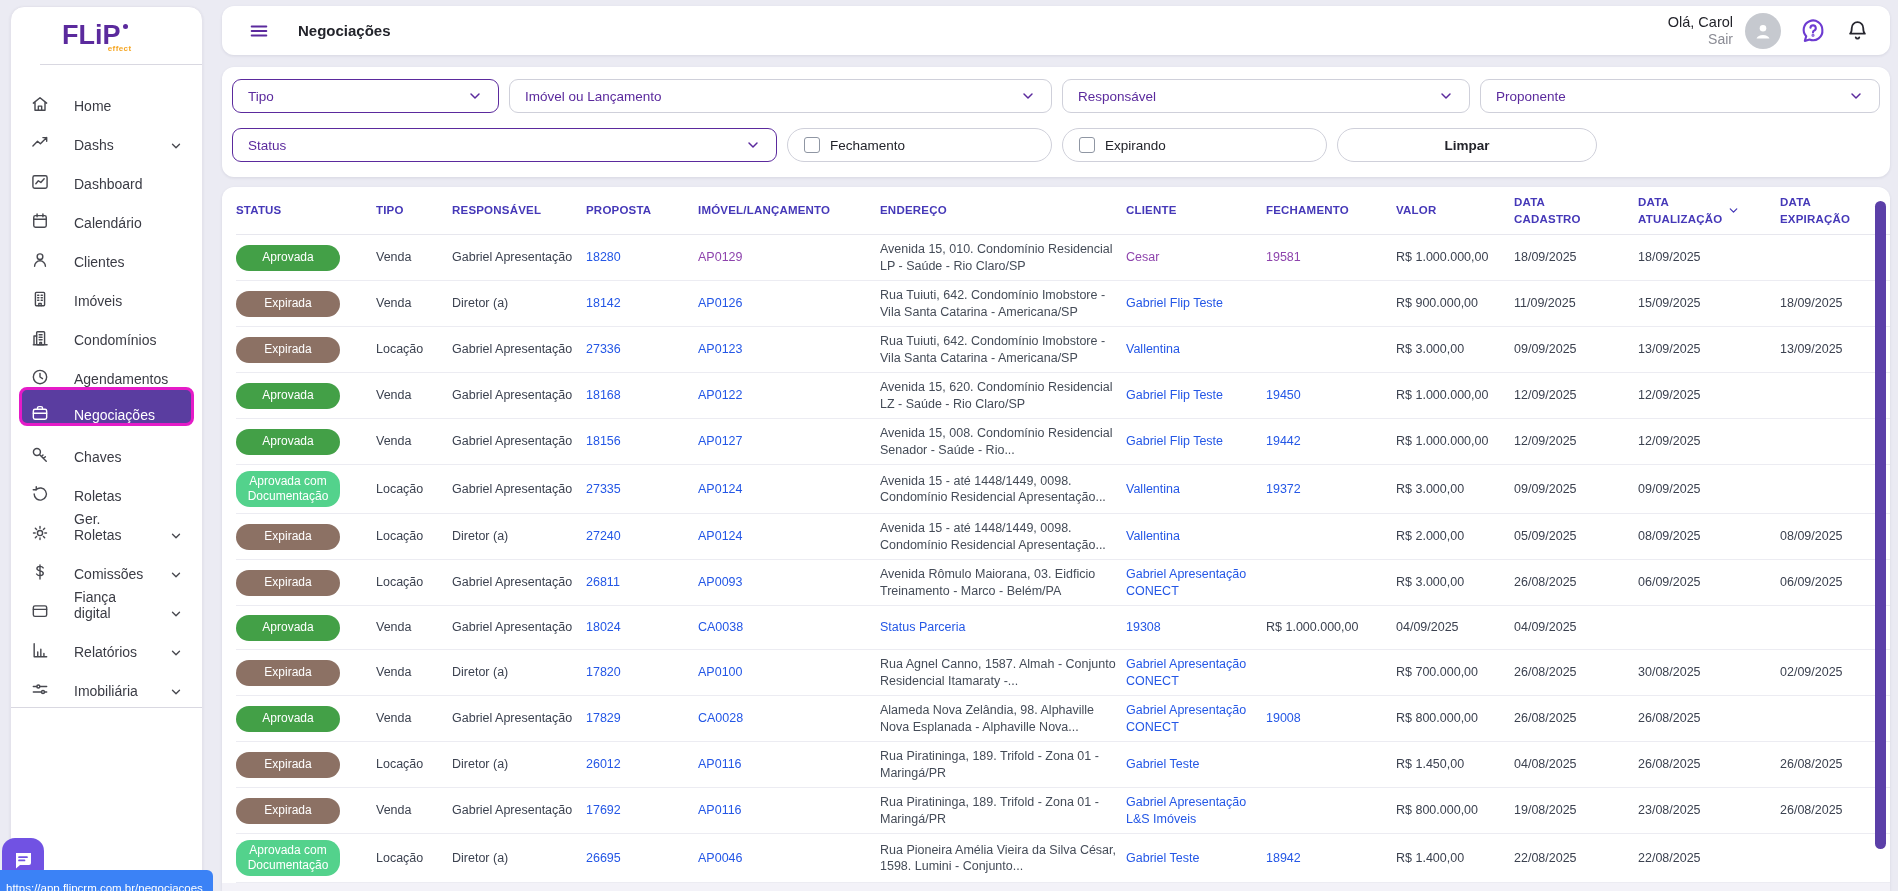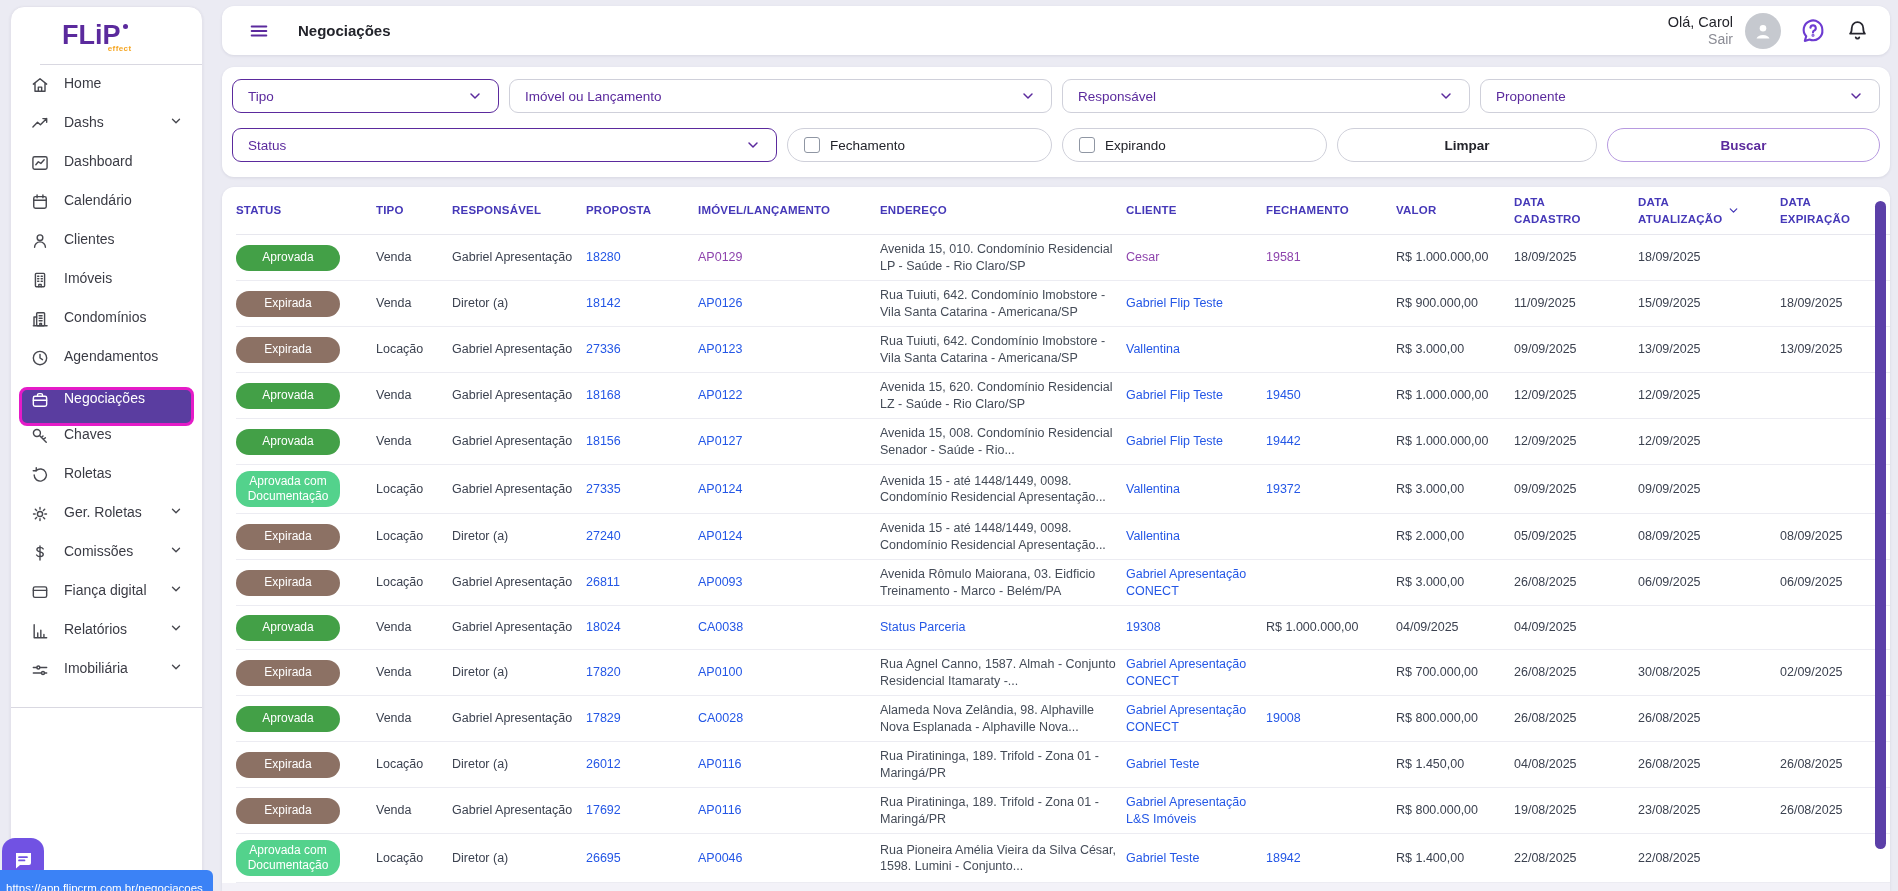--- a/index.html
+++ b/index.html
@@ -7,21 +7,21 @@
   body { font-family:"Liberation Sans","DejaVu Sans",sans-serif; background:#ebebf3; position:relative; color:#33343c; }
   .card { background:#fff; border-radius:12px; box-shadow:0 1px 3px rgba(40,35,80,.10); }
 
   
   .sidebar { position:absolute; left:10px; top:6px; width:193px; height:885px; background:#fff; border:1px solid #e4e3ec; border-radius:14px 14px 0 0; box-shadow:0 1px 3px rgba(40,35,80,.08); }
   .logo-wrap { height:58px; display:flex; align-items:center; padding:0 22px; border-bottom:1px solid #d9d8e1;margin-left:29px; }
   .brand { position:relative; font-weight:bold; font-size:27px; color:#5b2a9d; line-height:1; }
   .brand-dot { display:inline-block; width:5px; height:5px; background:#5b2a9d; border-radius:50%; margin-left:2px; vertical-align:top; margin-top:2px; }
   .brand-suffix { position:absolute; right:-4px; bottom:-4px; font-size:8px; color:#f5a623; font-weight:bold; letter-spacing:.4px; }
   .nav { padding:10px 8px 8px; border-bottom:1px solid #d9d8e1; }
-  .nav-item { display:flex; align-items:flex-start; gap:14px; height:39px; padding:0 11px; font-size:14px; color:#3a3b44; border-radius:8px; cursor:pointer; }
+  .nav-item { display:flex; align-items:flex-end; gap:24px; height:39px; padding:0 11px; font-size:14px; color:#3a3b44; border-radius:8px; cursor:pointer; }
   .nav-icon { display:flex; color:#47484f; }
   .nav-icon svg { width:20px; height:20px; }
   .nav-chev { margin-left:auto; display:flex; color:#47484f; }
   .nav-chev svg { width:14px; height:14px; }
   .nav-item.active { background:#5a3da0; color:#fff; border:3px solid #e51bc8; padding:0 8px; }
   .nav-item.active .nav-icon, .nav-item.active .nav-chev { color:#fff; }
 
   
   .topbar { position:absolute; left:222px; top:6px; width:1668px; height:49px; display:flex; align-items:center; padding:0 20px 0 26px; }
   .hamburger { color:#5b2a9d; display:flex; cursor:pointer; }
@@ -345,21 +345,20 @@
     </div>
     <div class="pill w6">
       <span class="checkbox"></span>
       <span>Fechamento</span>
     </div>
     <div class="pill w7">
       <span class="checkbox"></span>
       <span>Expirando</span>
     </div>
     <div class="btn btn-limpar w8">Limpar</div>
-    <div class="btn btn-buscar wfill">Buscar</div>
   </div>
 </div>
 
 <div class="tablecard card">
   <div class="thead">
       <div class="th">
         <span class="th-label">STATUS</span>
       </div>
       <div class="th">
         <span class="th-label">TIPO</span>

